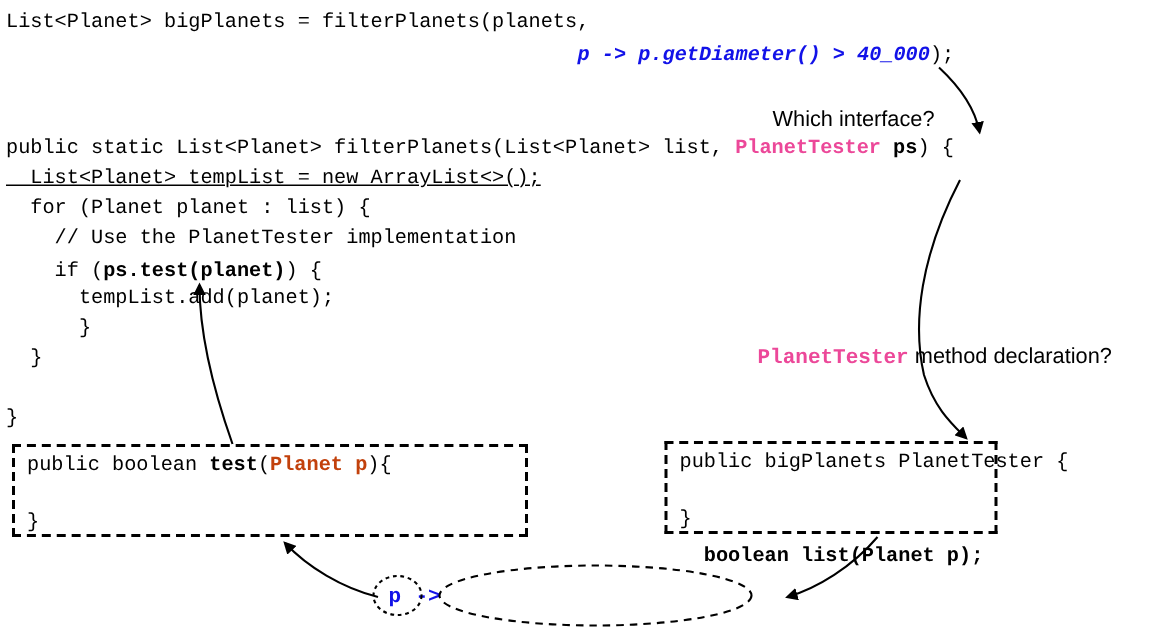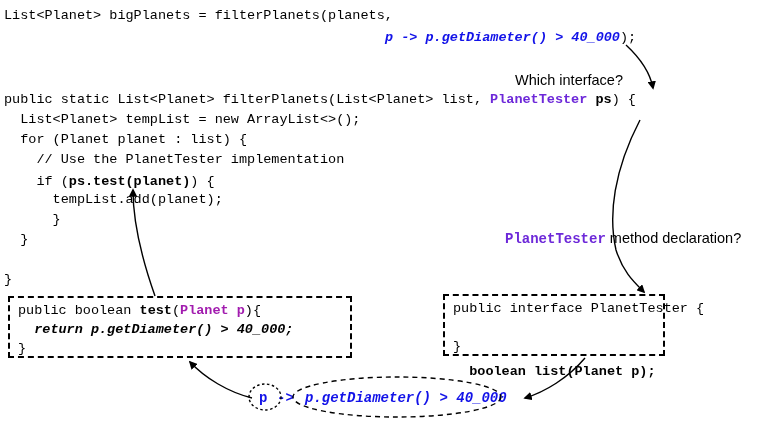--- a/index.html
+++ b/index.html
@@ -23,25 +23,25 @@
     color: #000000;
     white-space: pre;
   }
   .blue {
     color: #1212e8;
     font-weight: bold;
     font-style: italic;
     font-family: Liberation Mono, monospace;
   }
   .blue-up {
-    color: #a21caf;
+    color: #c2410c;
     font-weight: bold;
   }
   .red {
-    color: #6d28d9;
+    color: #ec4899;
     font-weight: bold;
   }
   .b { font-weight: bold; margin-top: 44px; }
   .sans {
     position: absolute;
     font-family: "Liberation Sans", "DejaVu Sans", sans-serif;
     font-size: 14.5px;
     color: #000000;
     white-space: pre;
   }
@@ -86,54 +86,52 @@
 <div id="root">
 
   <div class="code" style="left:4px; top:6px;">List&lt;Planet&gt; bigPlanets = filterPlanets(planets,</div>
 
   <div class="code" style="left:385px; top:28px;"><span class="blue">p -&gt; p.getDiameter() &gt; 40_000</span><span>);</span></div>
 
   <div class="sans" style="left:486px; top:72px;margin-left:29px;">Which interface?</div>
 
   <div class="code" style="left:4px; top:90px;"><span>public static List&lt;Planet&gt; filterPlanets(List&lt;Planet&gt; list, </span><span class="red">PlanetTester</span><span class="b"> ps</span><span>) {</span></div>
 
-  <div class="code" style="left:4px; top:110px;">  List&lt;Planet&gt; tempList = new ArrayList&lt;&gt;();</div>
+  <div class="code" style="left:4px; top:110px;text-decoration:underline;">  List&lt;Planet&gt; tempList = new ArrayList&lt;&gt;();</div>
   <div class="code" style="left:4px; top:150px;">    // Use the PlanetTester implementation</div>
   <div class="code" style="left:4px; top:130px;">  for (Planet planet : list) {</div>
 
   <div class="code" style="left:4px; top:172px;"><span>    if (</span><span class="b">ps.test(planet)</span><span>) {</span></div>
 
   <div class="code" style="left:4px; top:190px;">      tempList.add(planet);</div>
   <div class="code" style="left:4px; top:210px;">      }</div>
   <div class="code" style="left:4px; top:230px;">  }</div>
   <div class="code" style="left:4px; top:270px;">}</div>
 
   <div class="sans" style="left:505px; top:230px;"><span class="red">PlanetTester</span><span> </span><span>method declaration?</span></div>
 
   <div class="box" style="left:8px; top:296px; width:344px; height:62px;"></div>
 
   <div class="boxcode" style="left:18px; top:301px;"><span>public boolean </span><span class="b">test</span><span>(</span><span class="blue-up">Planet p</span><span>){</span></div>
 
-  <div class="boxcode blue" style="left:18px; top:320px;">  return p.getDiameter() &gt; 40_000;</div>
 
   <div class="boxcode" style="left:18px; top:339px;">}</div>
 
   <div class="box" style="left:443px; top:294px; width:222px; height:62px;"></div>
 
-  <div class="boxcode" style="left:453px; top:299px;">public interface PlanetTester {</div>
+  <div class="boxcode" style="left:453px; top:299px;">public bigPlanets PlanetTester {</div>
 
   <div class="boxcode b" style="left:453px; top:318px;">  boolean list(Planet p);</div>
 
   <div class="boxcode" style="left:453px; top:337px;">}</div>
 
   <div class="lam" style="left:259px; top:390px;">p</div>
 
   <div class="lam" style="left:277px; top:390px;">-&gt;</div>
 
-  <div class="lam" style="left:305px; top:390px; font-style:italic;">p.getDiameter() &gt; 40_000</div>
 
   <svg class="overlay" viewBox="0 0 776 423">
     <defs>
       <marker id="ah" viewBox="0 0 10 10" refX="8" refY="5" markerWidth="6" markerHeight="6" orient="auto-start-reverse">
         <path d="M 0 0 L 10 5 L 0 10 z" fill="#000000"></path>
       </marker>
     </defs>
 
     <path d="M 626 45 C 640 58, 650 72, 653 88" fill="none" stroke="#000000" stroke-width="1.4" marker-end="url(#ah)"></path>
 

